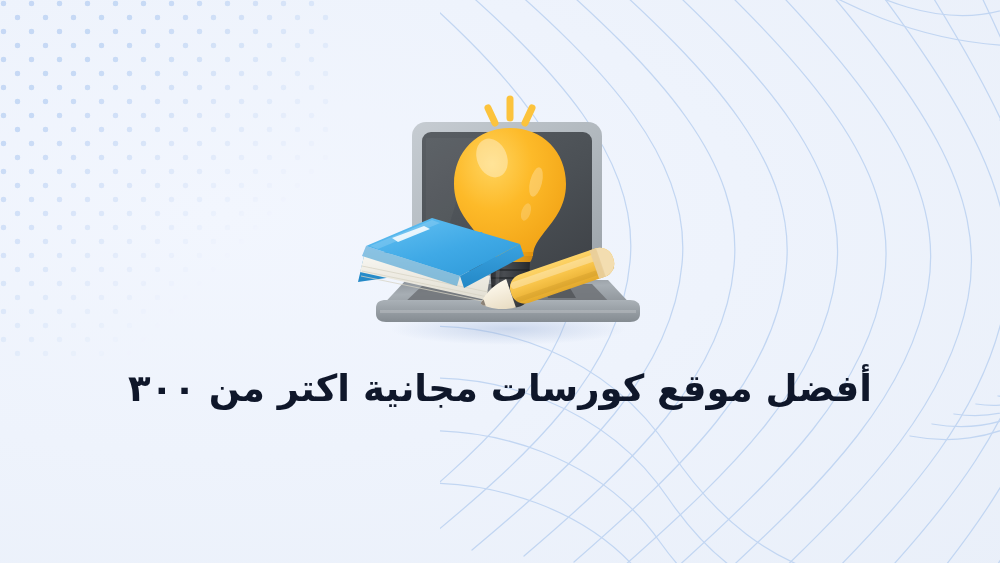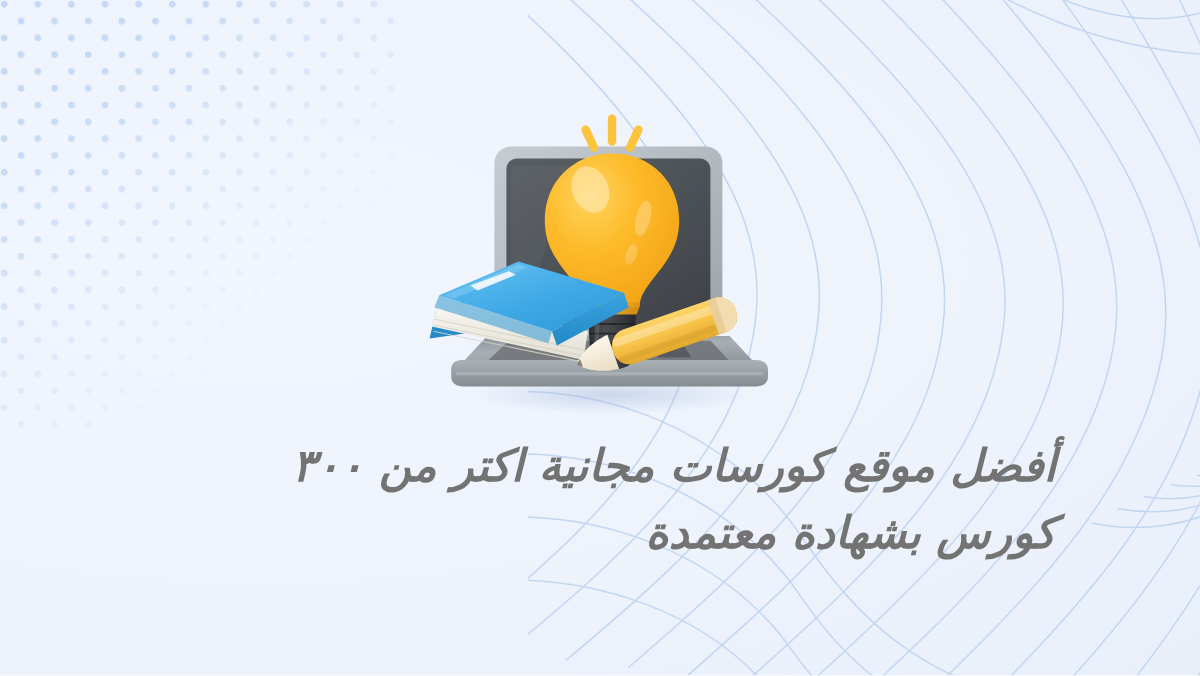--- a/index.html
+++ b/index.html
@@ -69,29 +69,29 @@
     right: 0;
     top: 362px;
     display: flex;
     flex-direction: column;
     align-items: center;
     gap: 2px;
   }
   .headline {
     margin: 0;
     width: 760px;
+    text-align: center;
     direction: rtl;
-    color: #737373;
+    color: #0f172a;
     font-family: "DejaVu Sans", "Liberation Sans", sans-serif;
     font-weight: 700;
     font-size: 37px;
     line-height: 1.45;
     letter-spacing: 0;
     text-rendering: optimizeLegibility;
-    font-style: italic;
   }
 </style>
 </head>
 <body>
 
 <div class="banner">
 
   <div class="bg-base"></div>
 
   <div class="bg-dots"></div>
@@ -295,16 +295,15 @@
         <path d="M 140 184 C 137.5 185, 136.5 186, 136 187 C 136.5 188, 137.5 189.5, 140 190.5 Z" fill="#8c8276"></path>
 
         <path d="M 262 172 C 270 172, 276 178, 276 187 C 276 196, 270 202, 262 202 Z" fill="#f3ddb0"></path>
         <rect x="256" y="172" width="7" height="30" fill="#e9cf9c" opacity="0.95"></rect>
       </g>
     </svg>
   </div>
 
   <div class="headline-wrap">
     <h1 class="headline">أفضل موقع كورسات مجانية اكتر من ٣٠٠</h1>
-    <h1 class="headline">كورس بشهادة معتمدة</h1>
   </div>
 
 </div>
 
 </body></html>

